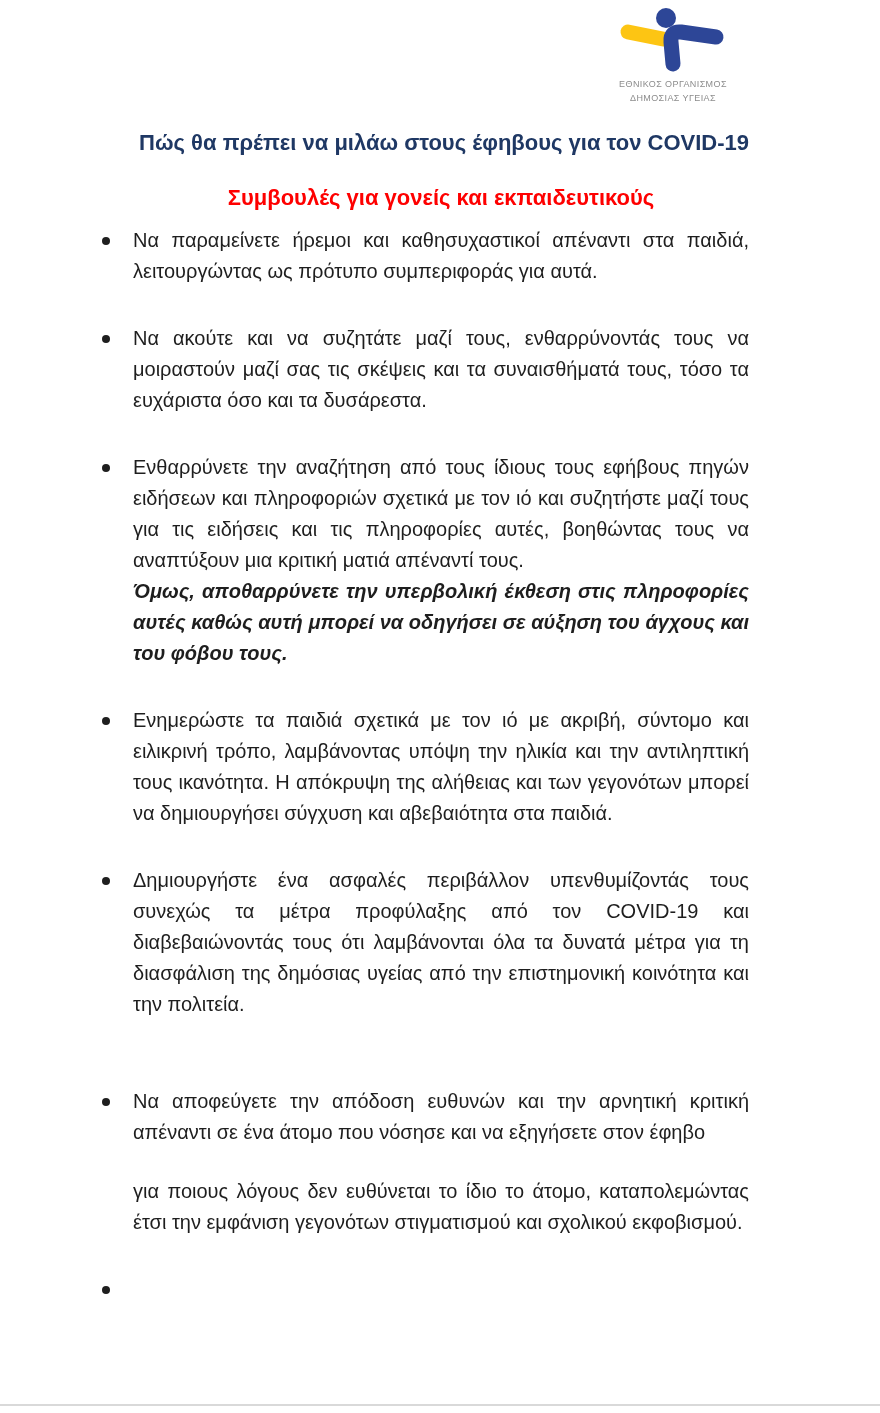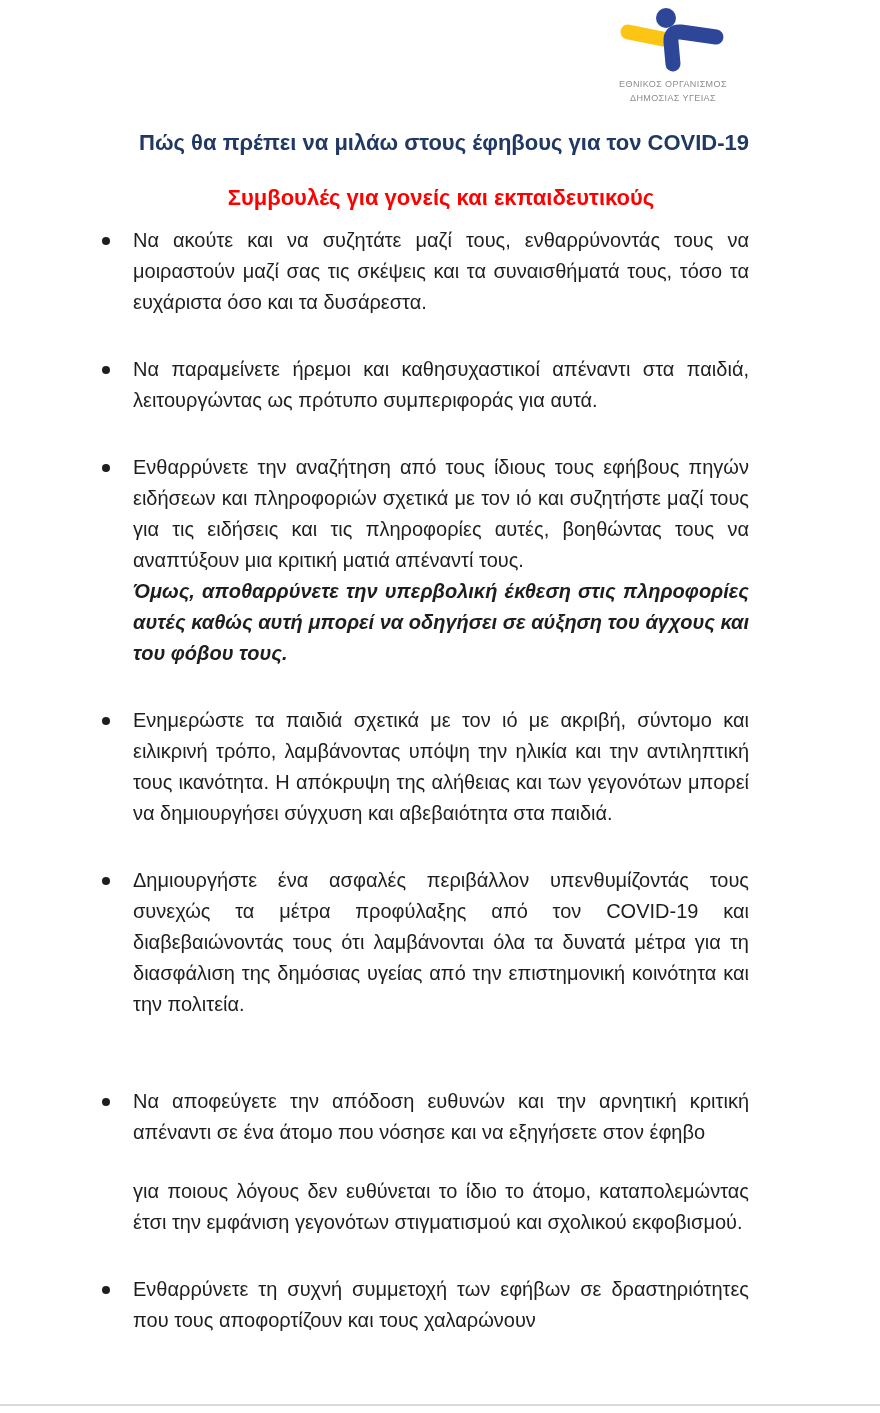--- a/index.html
+++ b/index.html
@@ -119,25 +119,25 @@
     <div class="org-name">ΔΗΜΟΣΙΑΣ ΥΓΕΙΑΣ</div>
   </div>
 
   <div class="content">
     <h1 class="title">Πώς θα πρέπει να μιλάω στους έφηβους για τον COVID-19</h1>
     <h2 class="subtitle">Συμβουλές για γονείς και εκπαιδευτικούς</h2>
 
     <ul class="bullets">
       <li>
         <span class="dot"></span>
-        <span>Να ακούτε και να συζητάτε μαζί τους, ενθαρρύνοντάς τους να μοιραστούν μαζί σας τις σκέψεις και τα συναισθήματά τους, τόσο τα ευχάριστα όσο και τα δυσάρεστα.</span>
+        <span>Να παραμείνετε ήρεμοι και καθησυχαστικοί απέναντι στα παιδιά, λειτουργώντας ως πρότυπο συμπεριφοράς για αυτά.</span>
       </li>
       <li>
         <span class="dot"></span>
-        <span>Να παραμείνετε ήρεμοι και καθησυχαστικοί απέναντι στα παιδιά, λειτουργώντας ως πρότυπο συμπεριφοράς για αυτά.</span>
+        <span>Να ακούτε και να συζητάτε μαζί τους, ενθαρρύνοντάς τους να μοιραστούν μαζί σας τις σκέψεις και τα συναισθήματά τους, τόσο τα ευχάριστα όσο και τα δυσάρεστα.</span>
       </li>
       <li>
         <span class="dot"></span>
         <span>Ενθαρρύνετε την αναζήτηση από τους ίδιους τους εφήβους πηγών ειδήσεων και πληροφοριών σχετικά με τον ιό και συζητήστε μαζί τους για τις ειδήσεις και τις πληροφορίες αυτές, βοηθώντας τους να αναπτύξουν μια κριτική ματιά απέναντί τους.</span>
         <span class="emph">Όμως, αποθαρρύνετε την υπερβολική έκθεση στις πληροφορίες αυτές καθώς αυτή μπορεί να οδηγήσει σε αύξηση του άγχους και του φόβου τους.</span>
       </li>
       <li>
         <span class="dot"></span>
         <span>Ενημερώστε τα παιδιά σχετικά με τον ιό με ακριβή, σύντομο και ειλικρινή τρόπο, λαμβάνοντας υπόψη την ηλικία και την αντιληπτική τους ικανότητα. Η απόκρυψη της αλήθειας και των γεγονότων μπορεί να δημιουργήσει σύγχυση και αβεβαιότητα στα παιδιά.</span>
       </li>
@@ -145,19 +145,18 @@
         <span class="dot"></span>
         <span>Δημιουργήστε ένα ασφαλές περιβάλλον υπενθυμίζοντάς τους συνεχώς τα μέτρα προφύλαξης από τον COVID-19 και διαβεβαιώνοντάς τους ότι λαμβάνονται όλα τα δυνατά μέτρα για τη διασφάλιση της δημόσιας υγείας από την επιστημονική κοινότητα και την πολιτεία.</span>
       </li>
       <li class="gap-before">
         <span class="dot"></span>
         <span>Να αποφεύγετε την απόδοση ευθυνών και την αρνητική κριτική απέναντι σε ένα άτομο που νόσησε και να εξηγήσετε στον έφηβο</span>
         <span class="cont">για ποιους λόγους δεν ευθύνεται το ίδιο το άτομο, καταπολεμώντας έτσι την εμφάνιση γεγονότων στιγματισμού και σχολικού εκφοβισμού.</span>
       </li>
       <li>
         <span class="dot"></span>
-        <span>Ενθαρρύνετε τη συχνή συμμετοχή των εφήβων σε δραστηριότητες που τους αποφορτίζουν και τους χαλαρώνουν</span>
       </li>
     </ul>
   </div>
 
   <div class="page-bottom-edge"></div>
 </div>
 
 </body></html>

